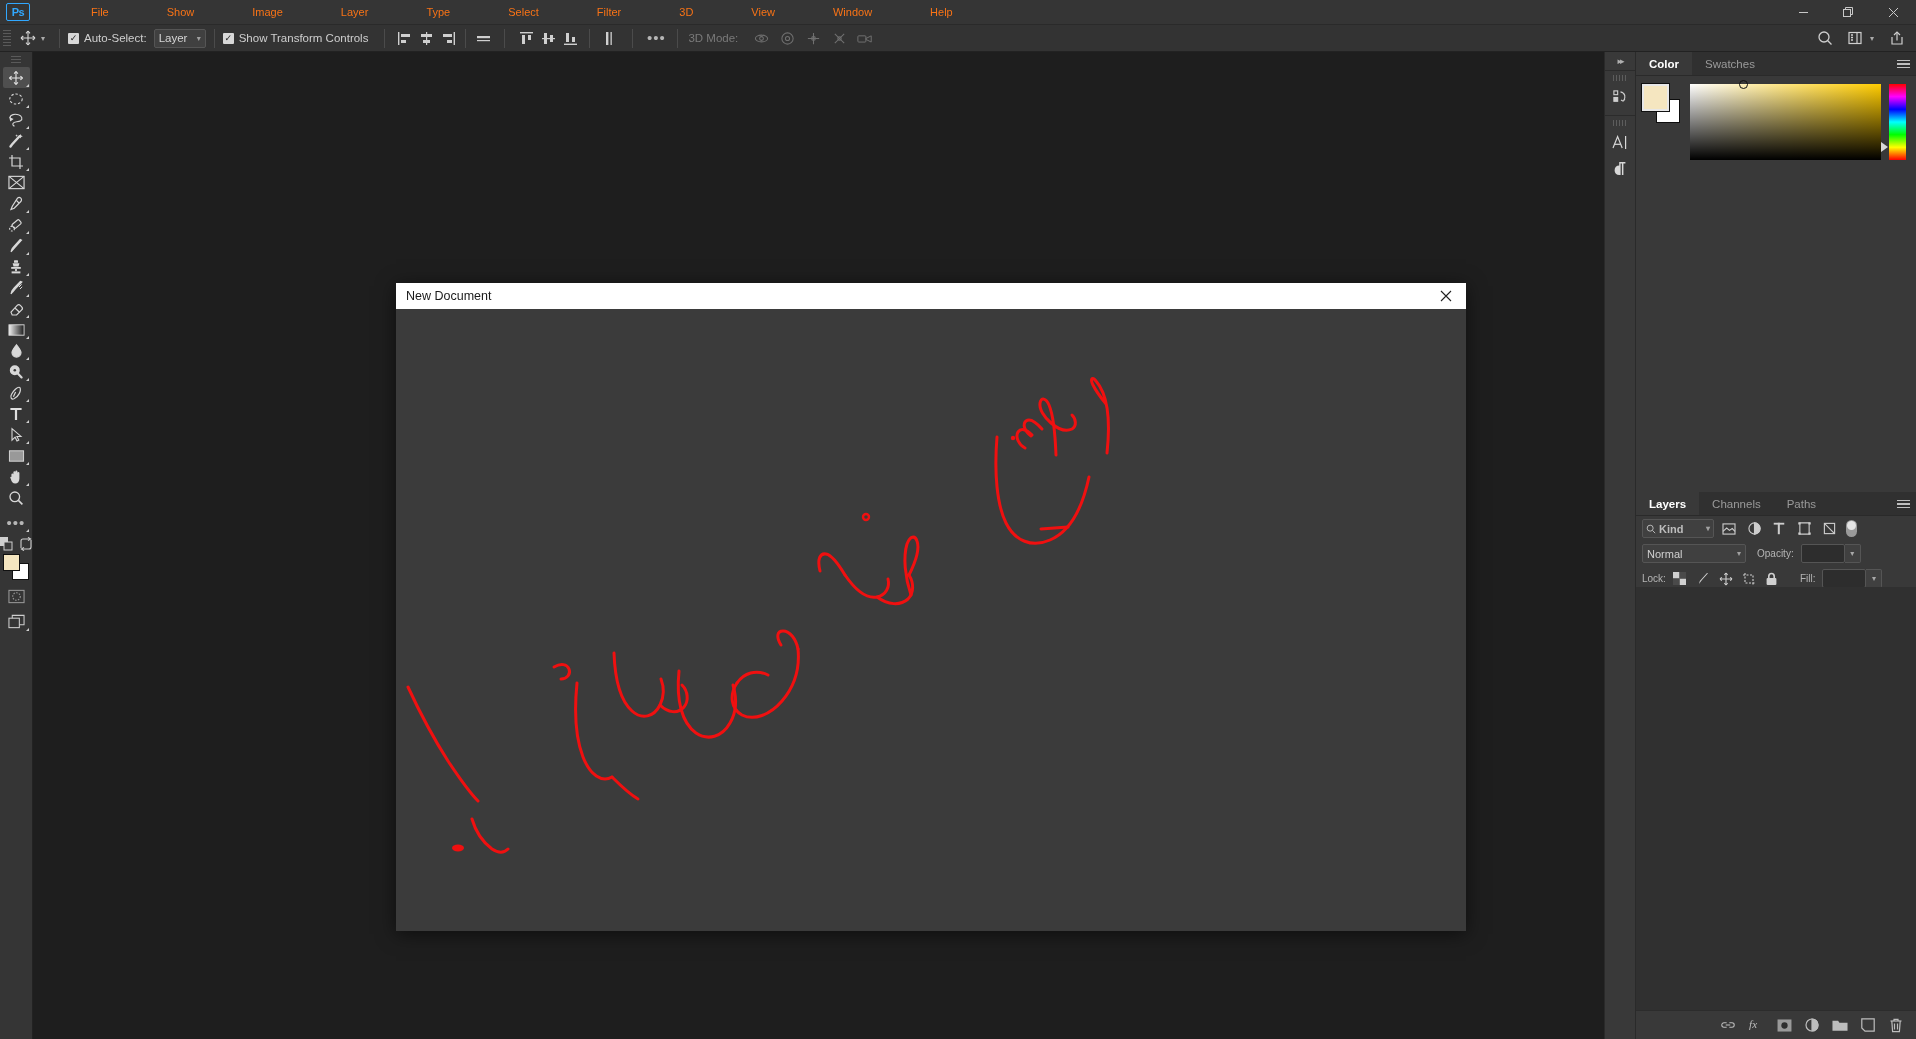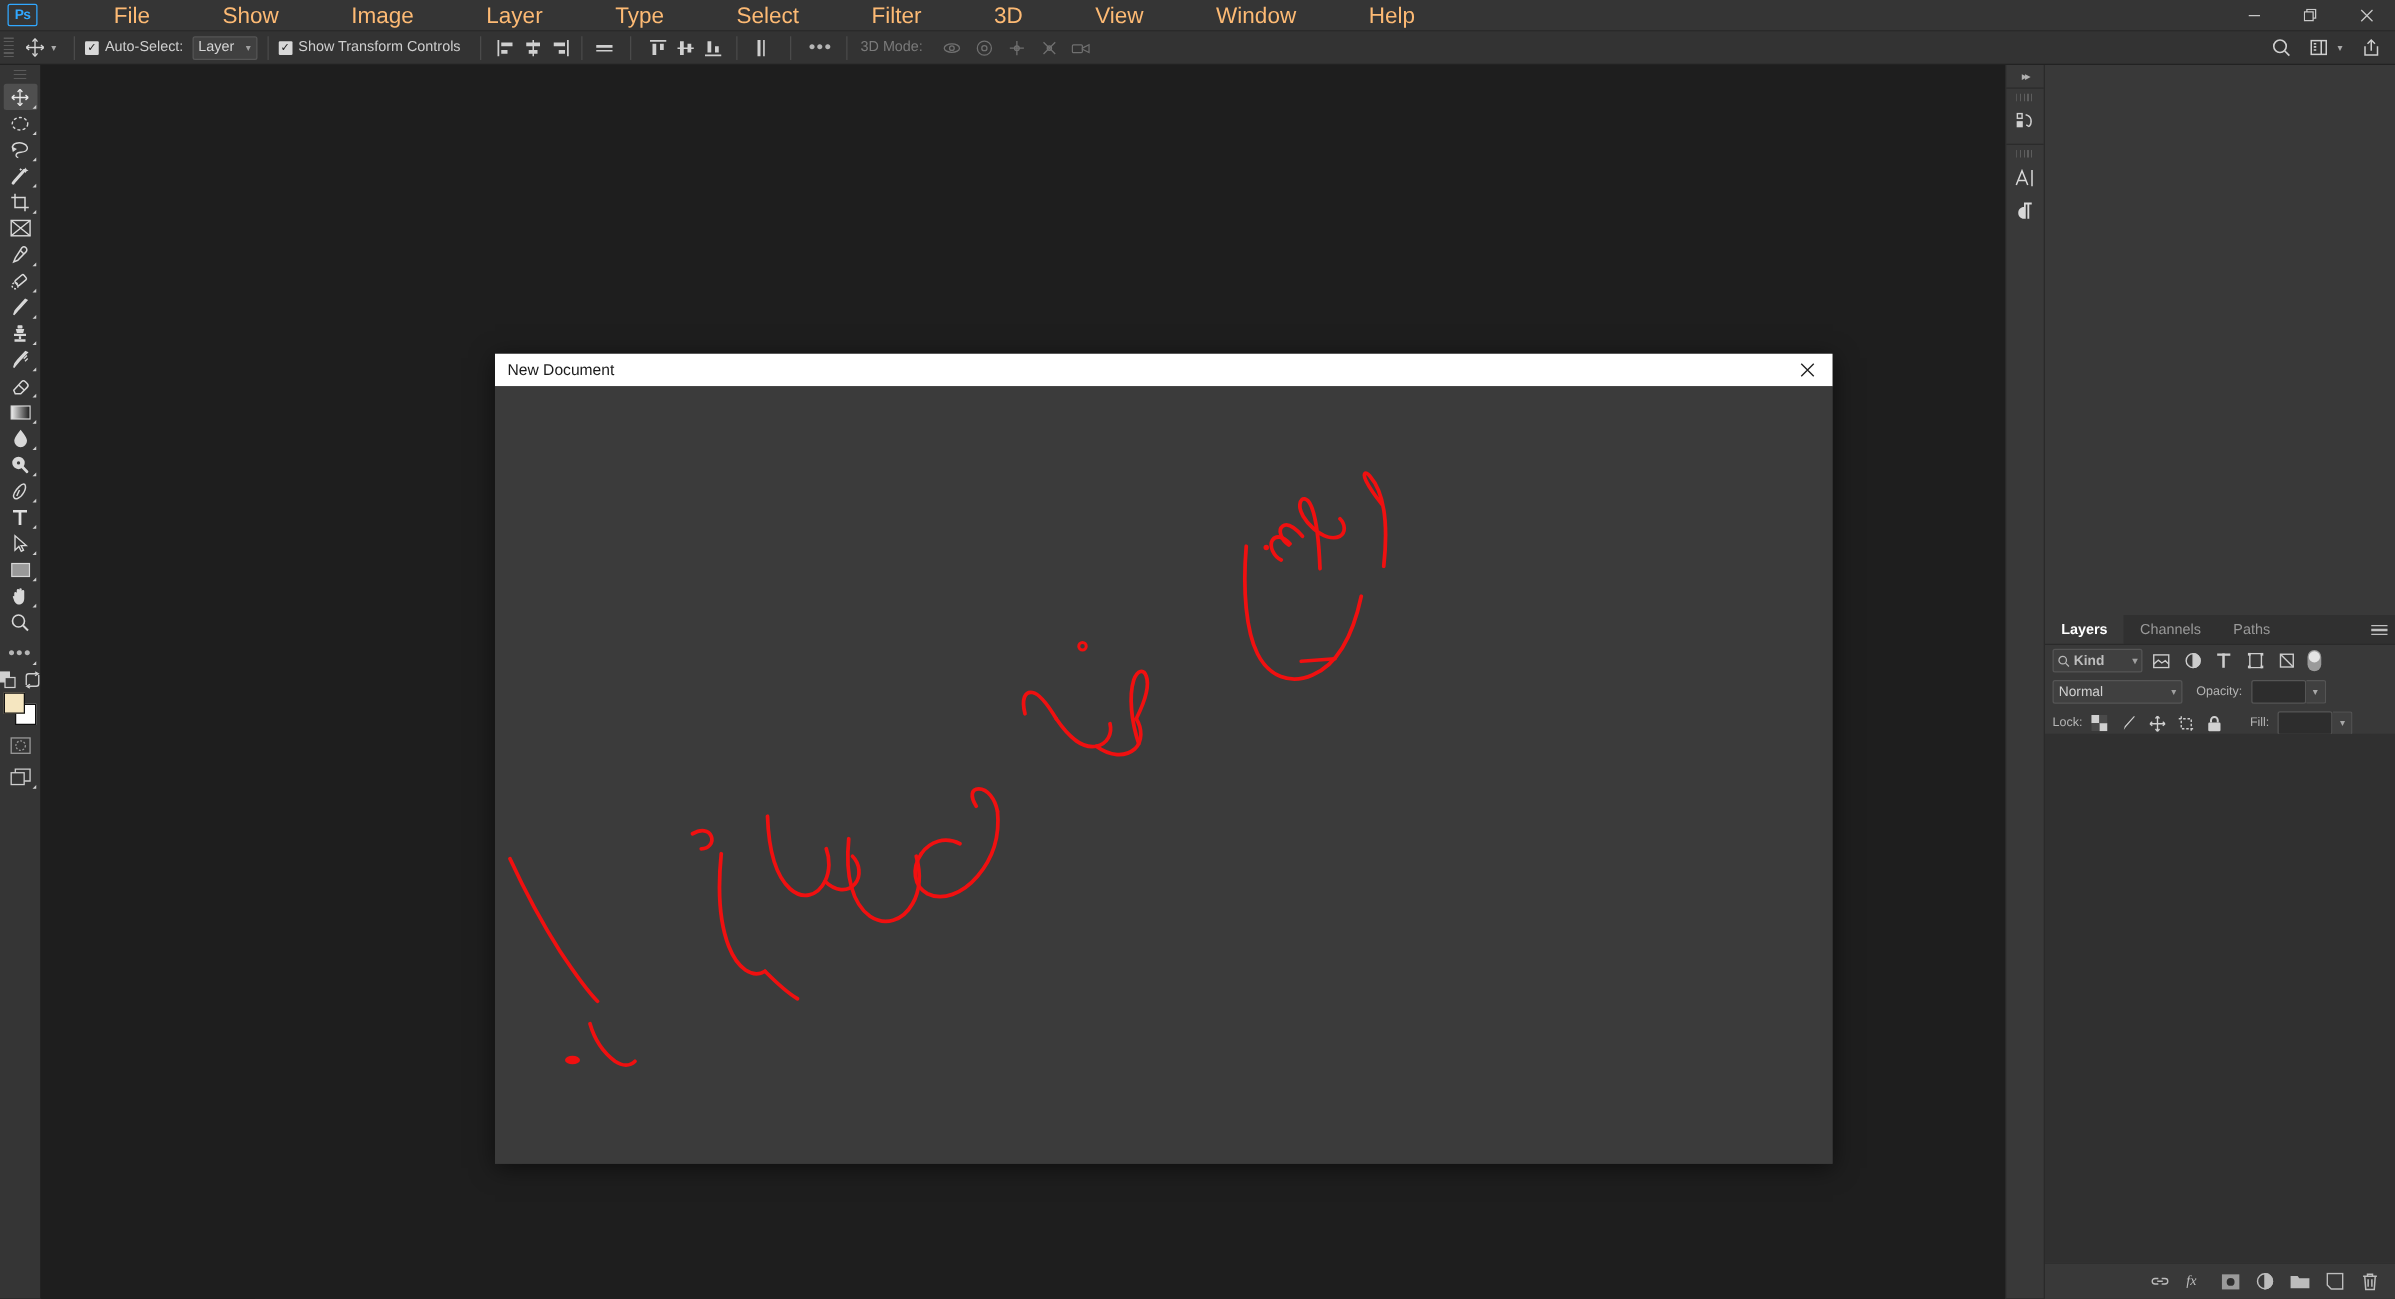--- a/index.html
+++ b/index.html
@@ -20,21 +20,21 @@
     gap: 36px;
   }
   .ps-logo {
     width: 24px; height: 18px; margin-left: 6px; margin-right: 14px;
     border: 1px solid #31a8ff; border-radius: 2px;
     color: #31a8ff; font-size: 11px; font-weight: bold;
     display: flex; align-items: center; justify-content: center;
     letter-spacing: -0.5px;
   }
   .menu-item {
-    color: #fdba74; font-size: 18px; padding: 0 11px; cursor: default;
+    color: #f97316; font-size: 11px; padding: 0 11px; cursor: default;
     white-space: nowrap;
   }
   .wincontrols { position: absolute; right: 0; top: 0; height: 25px; display: flex; }
   .wc {
     width: 45px; height: 25px; display: flex; align-items: center; justify-content: center;
     color: #c8c8c8; font-size: 12px;
   }
 
   
   .optionsbar {
@@ -724,20 +724,45 @@
       <div class="rail-btn">
         <svg width="16" height="17" viewBox="0 0 16 17" fill="#d8d8d8">
           <path d="M7.2 2 H13.4 V3.6 H11.4 V15 H9.9 V3.6 H8.6 V15 H7.2 C4.5 15 2.6 13 2.6 10.4 C2.6 7.6 4.5 5.6 7.2 5.6 Z"></path>
         </svg>
       </div>
     </div>
   </div>
 
   <div class="dock">
 
+    <div class="panel">
+      <div class="panel-tabs">
+        <div class="ptab active">Color</div>
+        <div class="ptab">Swatches</div>
+        <div class="panel-menu">
+          <span class="hamburger">
+              <i></i>
+              <i></i>
+              <i></i>
+            </span>
+        </div>
+      </div>
+      <div class="color-body">
+        <div class="cp-swatch">
+          <div class="b"></div>
+          <div class="f"></div>
+        </div>
+        <div class="cp-field">
+          <div class="cp-marker"></div>
+        </div>
+        <div class="cp-hue">
+          <div class="cp-hue-ptr"></div>
+        </div>
+      </div>
+    </div>
 
 
     <div class="panel" style="position:absolute;left:0;right:0;top:440px;bottom:0;">
       <div class="panel-tabs">
         <div class="ptab active">Layers</div>
         <div class="ptab">Channels</div>
         <div class="ptab">Paths</div>
         <div class="panel-menu">
           <span class="hamburger">
               <i></i>

